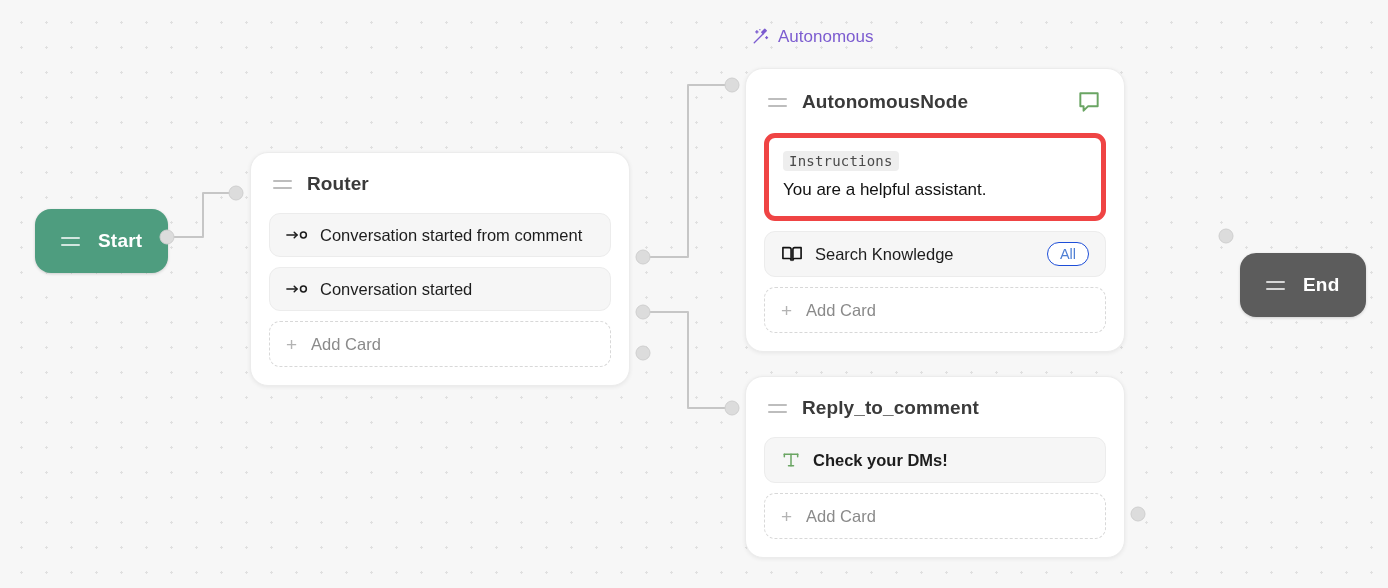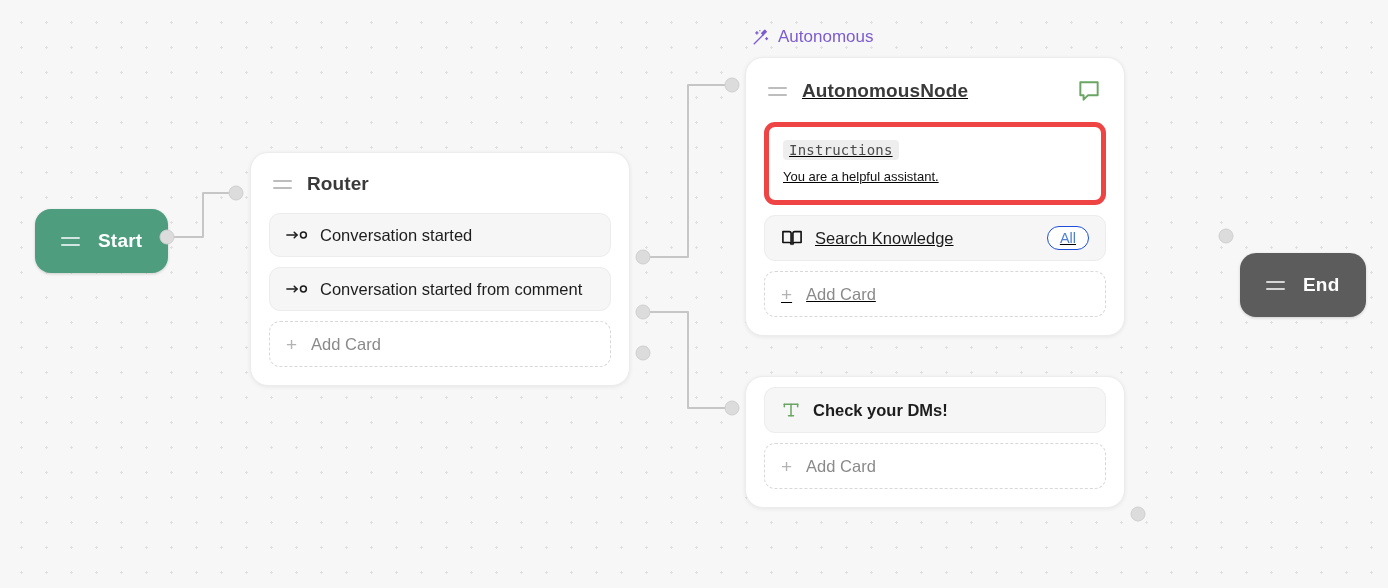--- a/index.html
+++ b/index.html
@@ -72,31 +72,31 @@
   
   .card-instructions {
     background: #fff; border: 5px solid #ef4444; border-radius: 11px;
     padding: 13px 14px 16px 14px; display: flex; flex-direction: column; gap: 9px;
   }
   .chip-instructions {
     align-self: flex-start; background: #eeeeee; color: #4a4a4a;
     font-family: "DejaVu Sans Mono", monospace; font-size: 14px;
     padding: 2px 6px; border-radius: 4px; letter-spacing: .2px;
   }
-  .instructions-text { font-size: 13px; color: #111; }
+  .instructions-text { font-size: 17px; color: #111; }
 
   .badge-all {
     margin-left: auto; border: 1px solid #1d4ed8; background: #fff;
     color: #4e7fd4; font-size: 14.5px; border-radius: 999px;
     padding: 4px 12px; line-height: 1;
   }
 
   
   .section-label {
-    position: absolute; display: flex; align-items: center; gap: 8px;
+    position: absolute; display: flex; gap: 8px;
     color: #7c5cd0; font-size: 17px; z-index: 3;
   }
 
   svg.ic { display: block; }
 </style>
 </head>
 <body>
 
 <div id="canvas">
 
@@ -148,43 +148,43 @@
     <div class="node-body">
 
       <div class="card">
         <span>
           <svg class="ic" width="22" height="14" viewBox="0 0 24 14" fill="none" stroke="#1d1d1d" stroke-width="1.7" stroke-linecap="round" stroke-linejoin="round">
             <path d="M1 7 H12"></path>
             <path d="M9 4 L12 7 L9 10"></path>
             <circle cx="19" cy="7" r="3.2"></circle>
           </svg>
         </span>
-        <span>Conversation started</span>
+        <span>Conversation started from comment</span>
       </div>
 
       <div class="card">
         <span>
           <svg class="ic" width="22" height="14" viewBox="0 0 24 14" fill="none" stroke="#1d1d1d" stroke-width="1.7" stroke-linecap="round" stroke-linejoin="round">
             <path d="M1 7 H12"></path>
             <path d="M9 4 L12 7 L9 10"></path>
             <circle cx="19" cy="7" r="3.2"></circle>
           </svg>
         </span>
-        <span>Conversation started from comment</span>
+        <span>Conversation started</span>
       </div>
 
       <div class="card-add">
         <span class="plus">+</span>
         <span>Add Card</span>
       </div>
 
     </div>
   </div>
 
-  <div class="node" style="left:745px; top:57px; width:380px;text-decoration:underline;">
+  <div class="node" style="left:745px; top:68px; width:380px;">
     <div class="node-head">
       <span class="handle handle-dark">
           <i></i>
           <i></i>
         </span>
       <span class="node-title">AutonomousNode</span>
       <span>
         <svg class="ic" width="26" height="26" viewBox="0 0 24 24" fill="none" stroke="#6aa563" stroke-width="1.8" stroke-linecap="round" stroke-linejoin="round">
           <path d="M20 4 H4 v12 h3 v4 l4 -4 h9 z"></path>
         </svg>
@@ -210,20 +210,27 @@
 
       <div class="card-add">
         <span class="plus">+</span>
         <span>Add Card</span>
       </div>
 
     </div>
   </div>
 
   <div class="node" style="left:745px; top:376px; width:380px;">
+    <div class="node-head">
+      <span class="handle handle-dark">
+          <i></i>
+          <i></i>
+        </span>
+      <span class="node-title">Reply_to_comment</span>
+    </div>
     <div class="node-body">
 
       <div class="card" style="min-height:46px;font-weight:bold;">
         <span>
           <svg class="ic" width="20" height="20" viewBox="0 0 24 24" fill="none" stroke="#6aa563" stroke-width="1.8" stroke-linecap="round" stroke-linejoin="round">
             <path d="M4 5 H20"></path>
             <path d="M12 5 V19"></path>
             <path d="M4 5 V8"></path>
             <path d="M20 5 V8"></path>
             <path d="M9 19 H15"></path>

